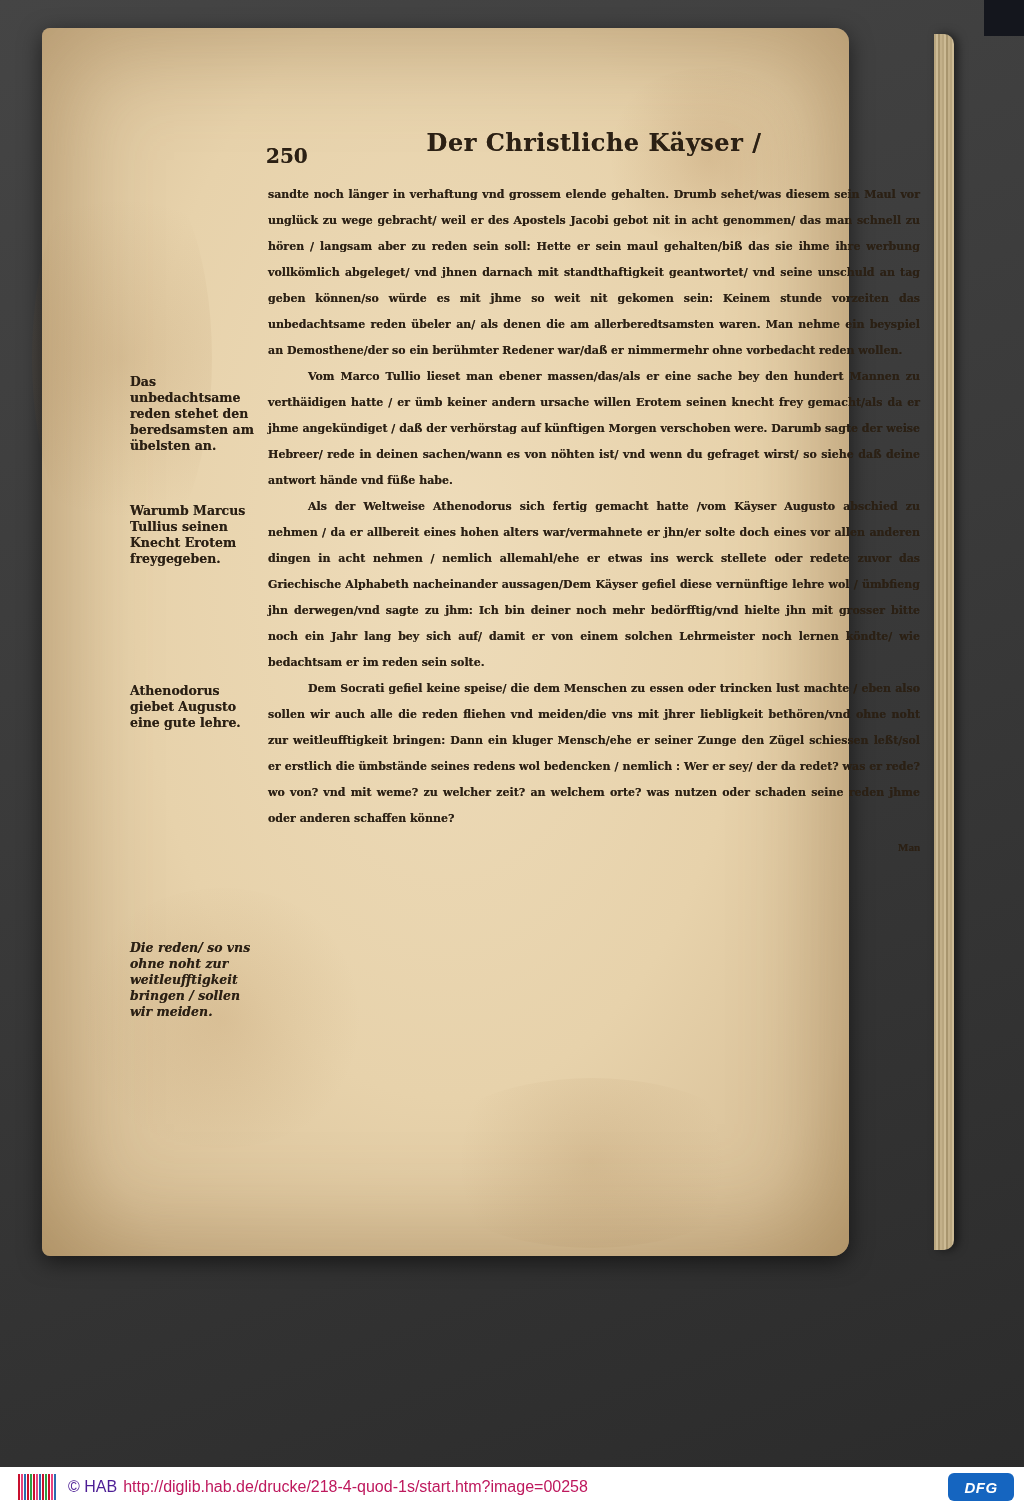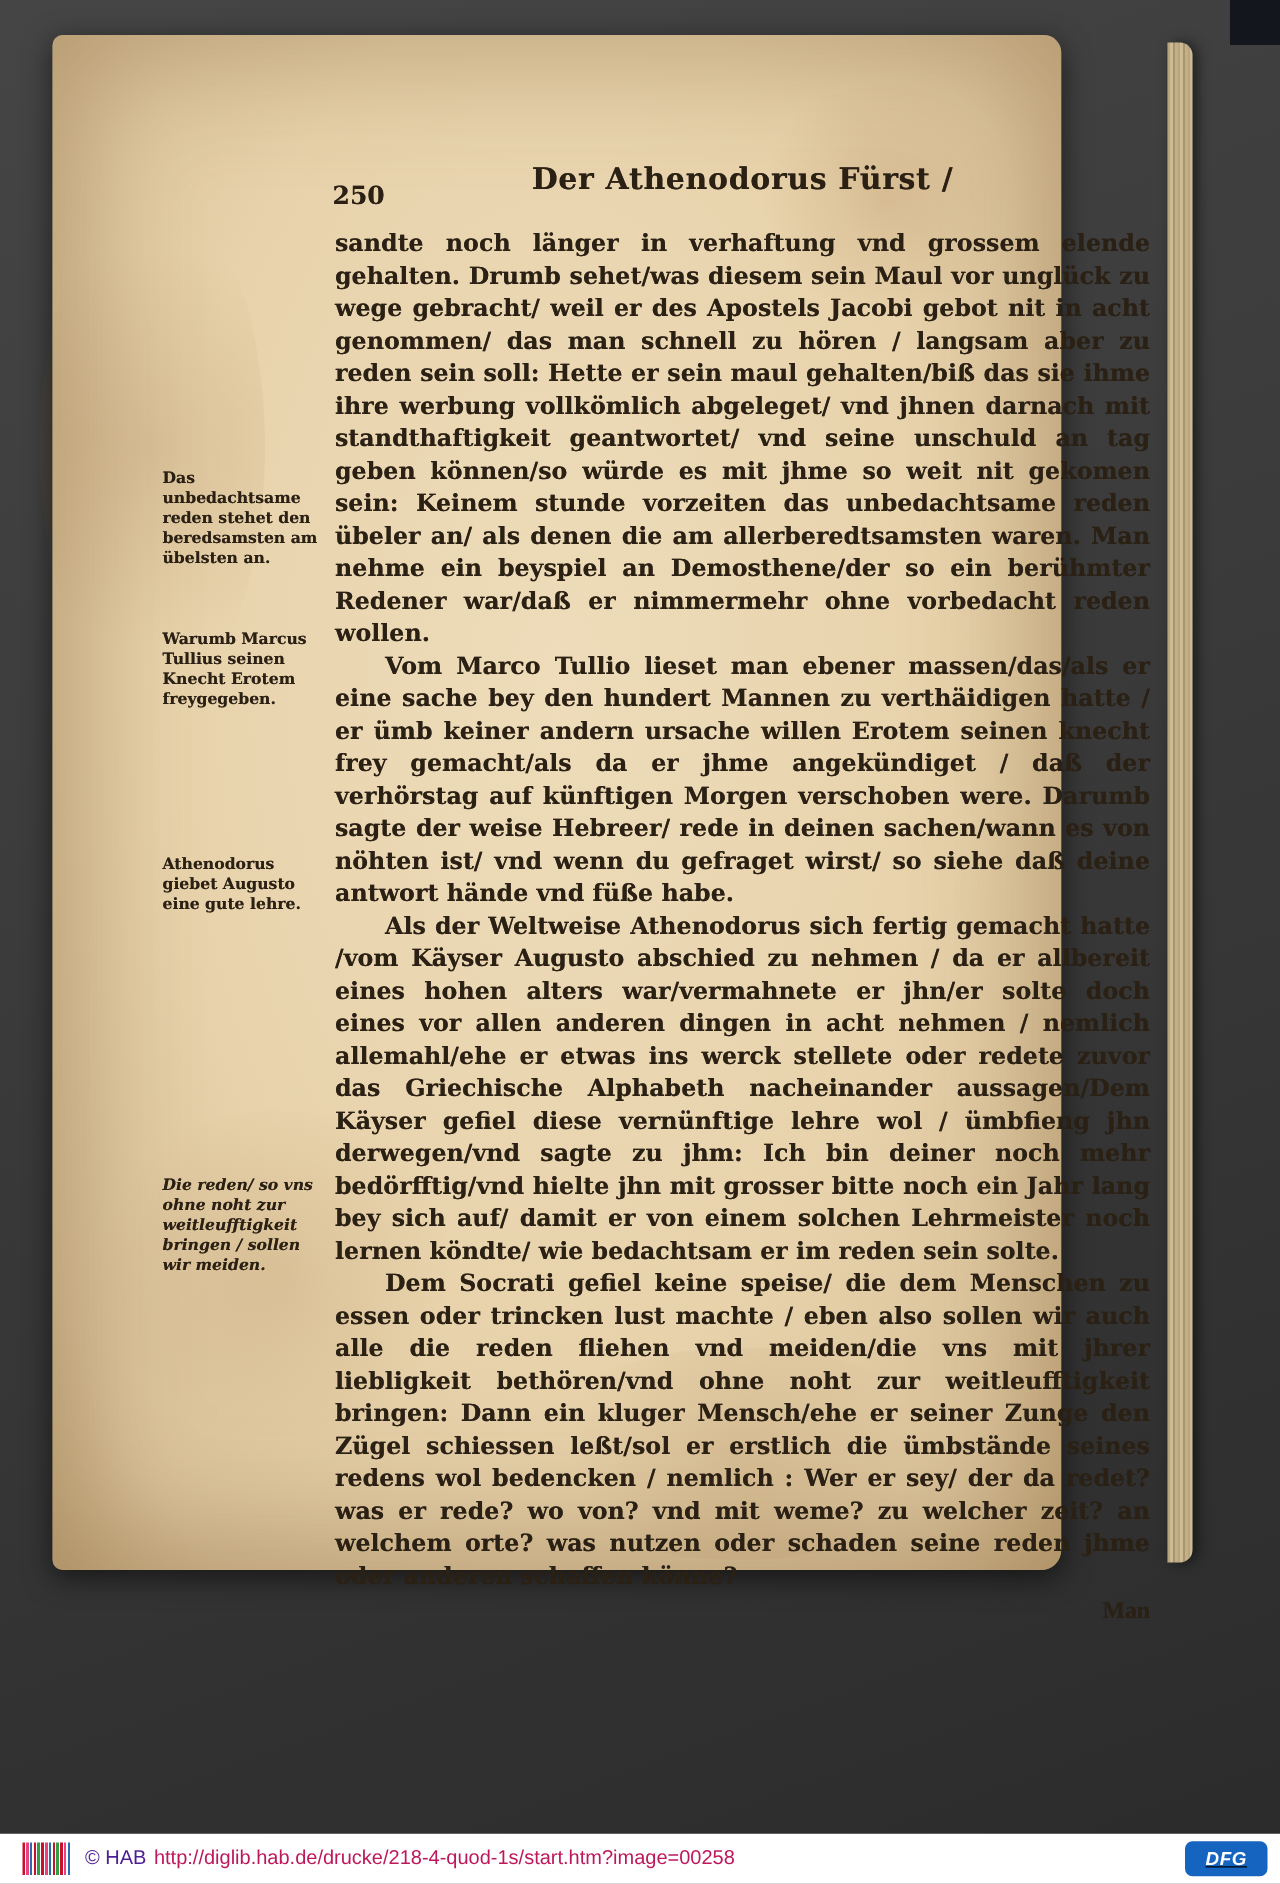--- a/index.html
+++ b/index.html
@@ -46,21 +46,21 @@
     position: absolute; left: 224px; top: 116px;
     font-size: 20px; font-weight: bold;
   }
   .running-title {
     position: absolute; left: 226px; top: 100px; width: 652px;
     text-align: center; font-size: 24px; font-weight: bold;
     letter-spacing: .5px;
   }
   .body-text {
     position: absolute; left: 226px; top: 154px; width: 652px;
-    font-size: 19px; line-height: 26px; font-weight: bold;
+    font-size: 11px; line-height: 26px; font-weight: bold;
     text-align: justify;
   }
   .body-text p { margin: 0; }
   .body-text p.indent { text-indent: 40px; }
   .catchword { text-align: right; margin-top: 2px; font-weight: bold; font-family: Liberation Serif, serif; }
 
   .margin-note {
     position: absolute; left: 88px; width: 134px;
     font-size: 12.5px; line-height: 16px; font-weight: bold;
     text-align: left;
@@ -82,21 +82,21 @@
       #c8102e 0 2px, #ffffff 2px 3px, #e8437f 3px 5px, #ffffff 5px 6px,
       #2b6cb0 6px 8px, #ffffff 8px 9px, #c8102e 9px 11px, #ffffff 11px 12px,
       #2f9e44 12px 14px, #ffffff 14px 15px);
   }
   .footer-text { margin-left: 12px; font-size: 16px; white-space: nowrap; }
   .footer-text .copy { color: #4c1d95; margin-right: 6px; }
   .footer-text .url { color: #be185d; text-decoration: none; }
   .dfg-logo {
     margin-left: auto; margin-right: 10px; flex: 0 0 auto;
     width: 66px; height: 28px; background: #1565c0; border-radius: 6px;
-    display: flex; align-items: center; justify-content: center; text-decoration: underline;
+    display: flex; align-items: center; justify-content: center;
   }
   .dfg-logo span {
     color: #ffffff; font-weight: bold; font-style: italic; font-size: 15px;
     letter-spacing: .5px;
   }
 </style>
 </head>
 <body>
 
 <div>
@@ -105,21 +105,21 @@
   <div class="corner-tab"></div>
 
   <div class="scan-page">
     <div class="stain s1"></div>
     <div class="stain s2"></div>
     <div class="stain s3"></div>
     <div class="stain s4"></div>
 
     <div class="folio ink">250</div>
 
-    <div class="running-title ink">Der Athenodorus Fürst /</div>
+    <div class="running-title ink">Der Christliche Käyser /</div>
 
     <div class="margin-note mn1 ink">Das unbedachtsame reden stehet den beredsamsten am übelsten an.</div>
     <div class="margin-note mn3 ink">Athenodorus giebet Augusto eine gute lehre.</div>
     <div class="margin-note mn2 ink">Warumb Marcus Tullius seinen Knecht Erotem freygegeben.</div>
     <div class="margin-note mn4 ink">Die reden/ so vns ohne noht zur weitleufftigkeit bringen / sollen wir meiden.</div>
 
     <div class="body-text ink">
       <p>sandte noch länger in verhaftung vnd grossem elende gehalten. Drumb sehet/was diesem sein Maul vor unglück zu wege gebracht/ weil er des Apostels Jacobi gebot nit in acht genommen/ das man schnell zu hören / langsam aber zu reden sein soll: Hette er sein maul gehalten/biß das sie ihme ihre werbung vollkömlich abgeleget/ vnd jhnen darnach mit standthaftigkeit geantwortet/ vnd seine unschuld an tag geben können/so würde es mit jhme so weit nit gekomen sein: Keinem stunde vorzeiten das unbedachtsame reden übeler an/ als denen die am allerberedtsamsten waren. Man nehme ein beyspiel an Demosthene/der so ein berühmter Redener war/daß er nimmermehr ohne vorbedacht reden wollen.</p>
       <p class="indent">Vom Marco Tullio lieset man ebener massen/das/als er eine sache bey den hundert Mannen zu verthäidigen hatte / er ümb keiner andern ursache willen Erotem seinen knecht frey gemacht/als da er jhme angekündiget / daß der verhörstag auf künftigen Morgen verschoben were. Darumb sagte der weise Hebreer/ rede in deinen sachen/wann es von nöhten ist/ vnd wenn du gefraget wirst/ so siehe daß deine antwort hände vnd füße habe.</p>
       <p class="indent">Als der Weltweise Athenodorus sich fertig gemacht hatte /vom Käyser Augusto abschied zu nehmen / da er allbereit eines hohen alters war/vermahnete er jhn/er solte doch eines vor allen anderen dingen in acht nehmen / nemlich allemahl/ehe er etwas ins werck stellete oder redete zuvor das Griechische Alphabeth nacheinander aussagen/Dem Käyser gefiel diese vernünftige lehre wol / ümbfieng jhn derwegen/vnd sagte zu jhm: Ich bin deiner noch mehr bedörfftig/vnd hielte jhn mit grosser bitte noch ein Jahr lang bey sich auf/ damit er von einem solchen Lehrmeister noch lernen köndte/ wie bedachtsam er im reden sein solte.</p>

